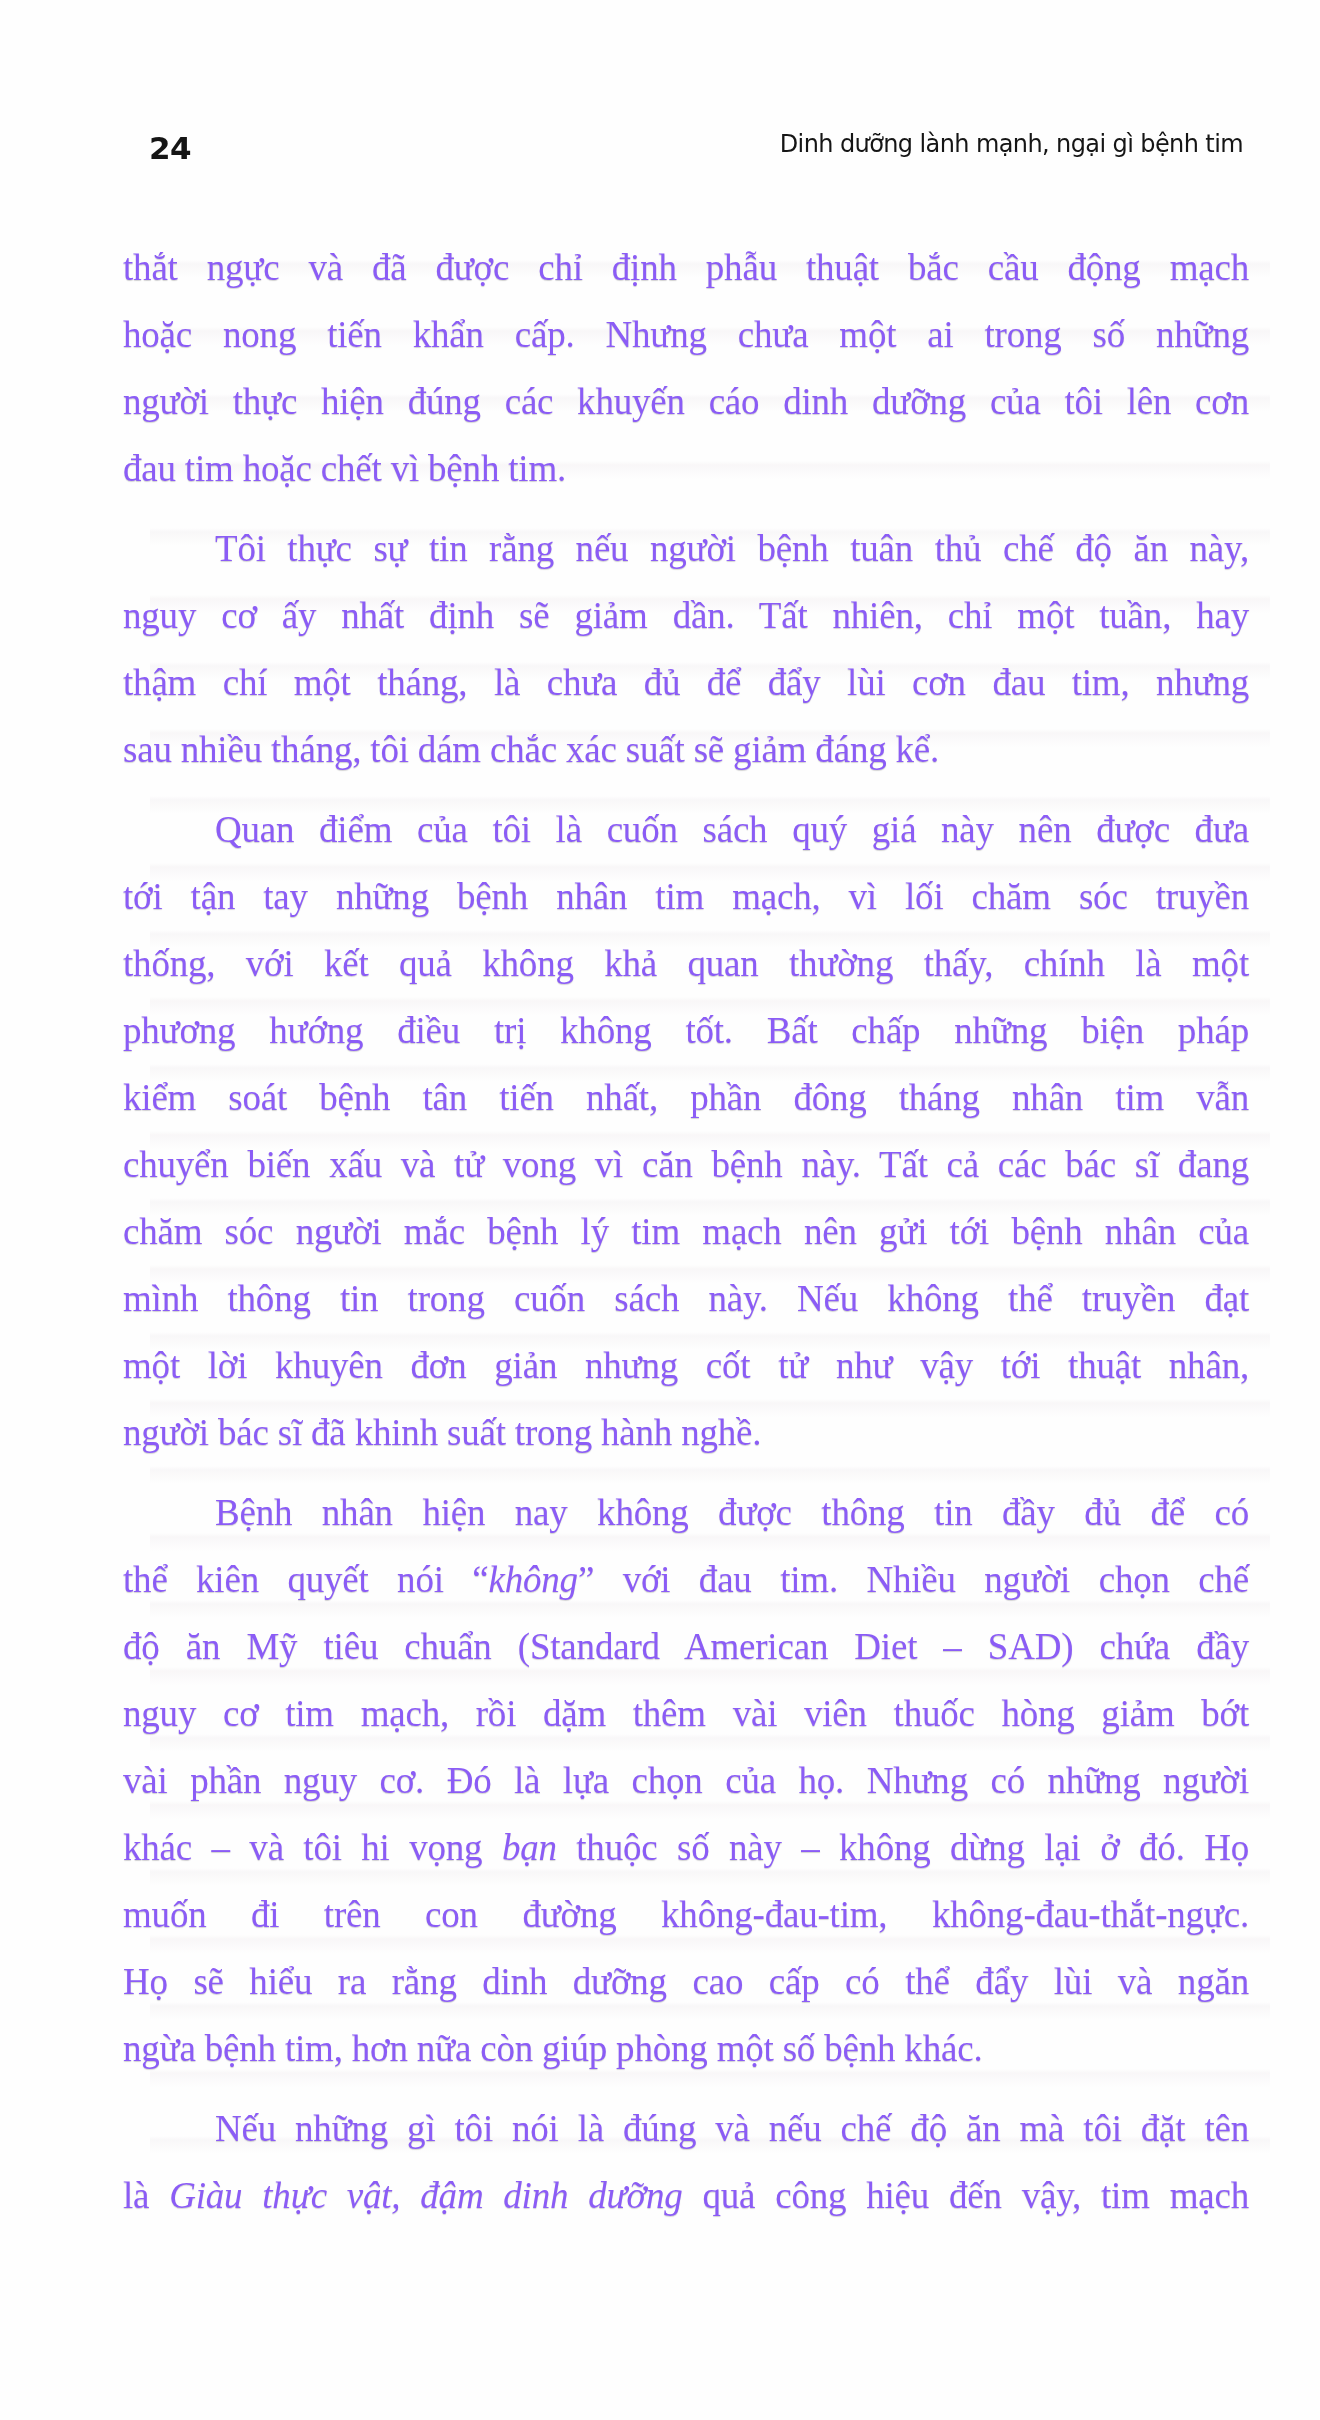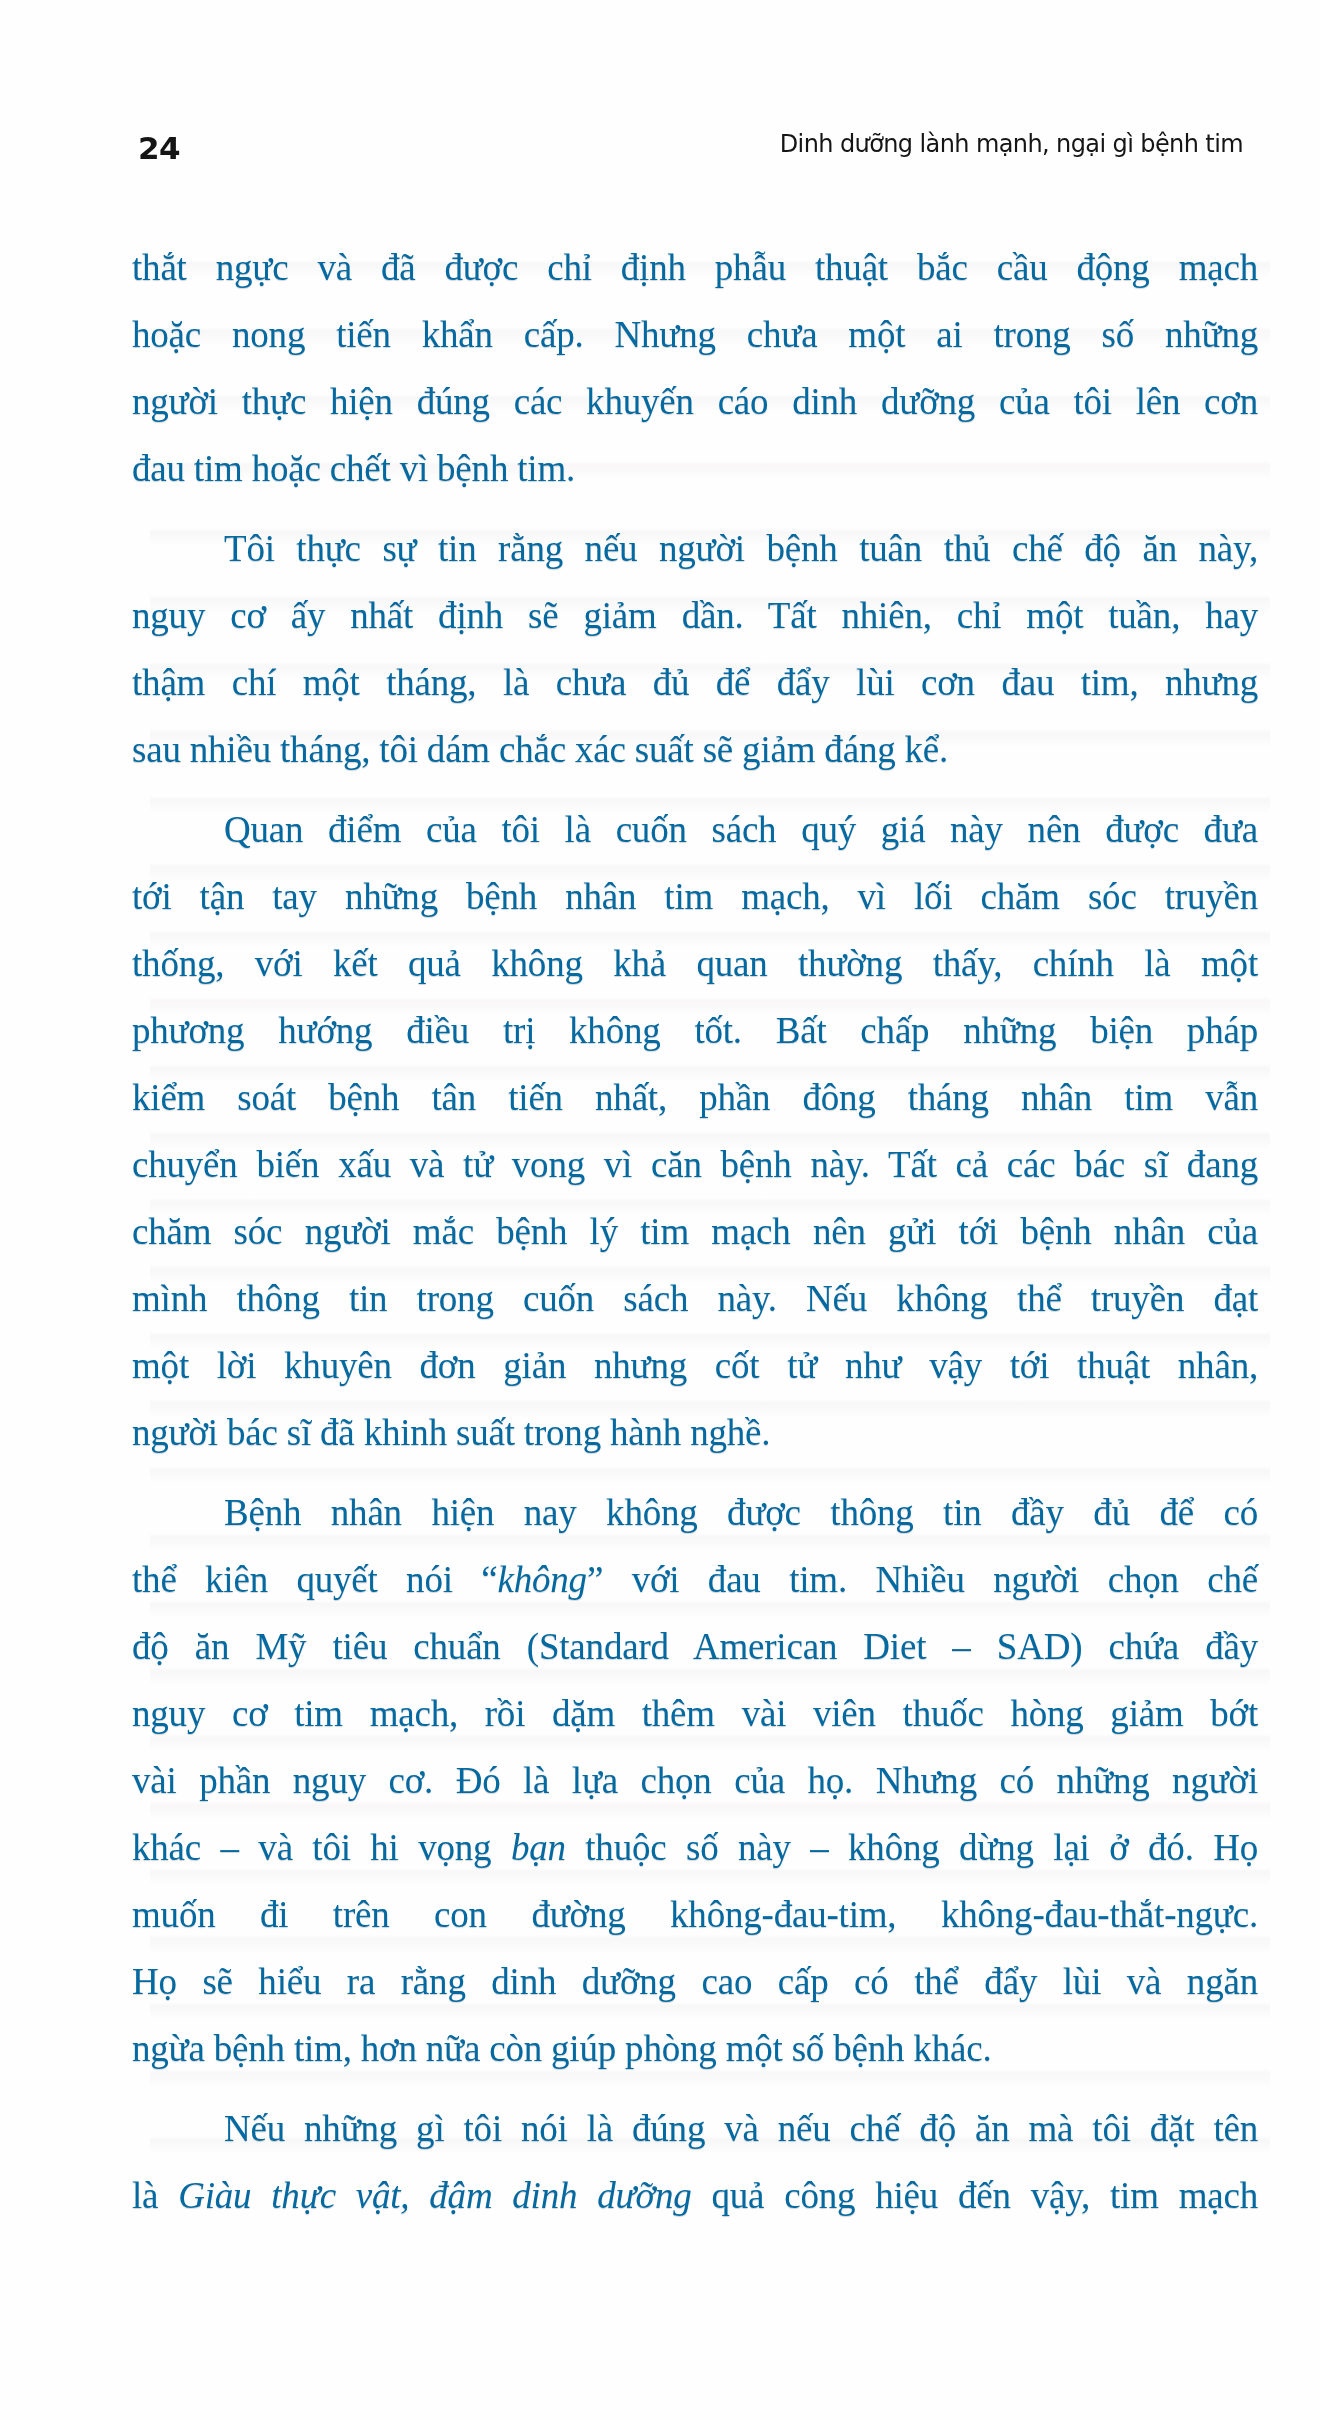--- a/index.html
+++ b/index.html
@@ -25,42 +25,42 @@
     position: absolute;
     left: 137px;
     top: 130px;
     width: 1106px;
     height: 44px;
     font-family: "DejaVu Sans", "Liberation Sans", sans-serif;
     color: #151515;
   }
   .page-number {
     position: absolute;
-    left: 1px;
+    left: 12px;
     top: 0;
     font-size: 31px;
     font-weight: bold;
     letter-spacing: -0.5px;
   }
   .running-title {
     position: absolute;
     right: 0;
     top: 0;
     font-size: 24px;
     letter-spacing: -0.6px;
     white-space: nowrap;
   }
   .body-text {
     position: absolute;
-    left: 132px;
+    left: 123px;
     top: 234px;
     width: 1126px;
     font-family: "Liberation Serif", "DejaVu Serif", serif;
     font-size: 37px;
-    color: #0369a1;
+    color: #8b5cf6;
     text-shadow: 0 1px 1px rgba(0,0,0,0.18);
   }
   .para {
     margin: 0 0 13px 0;
   }
   .line {
     display: block;
     height: 67px;
     line-height: 67px;
     white-space: nowrap;

